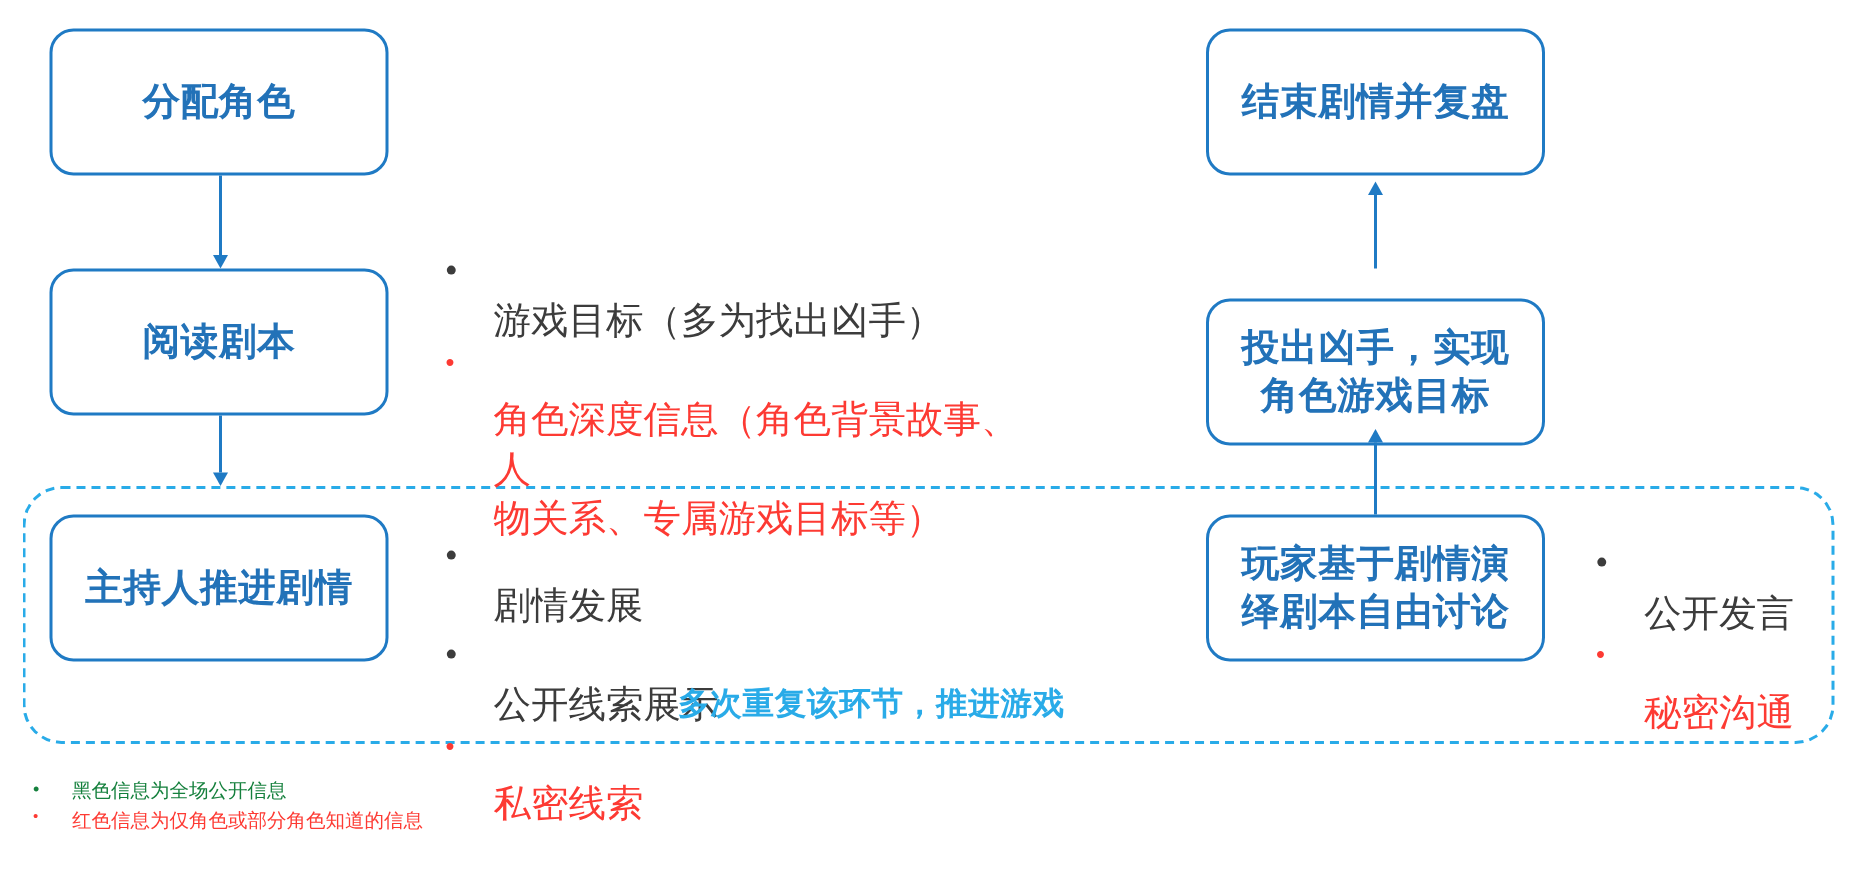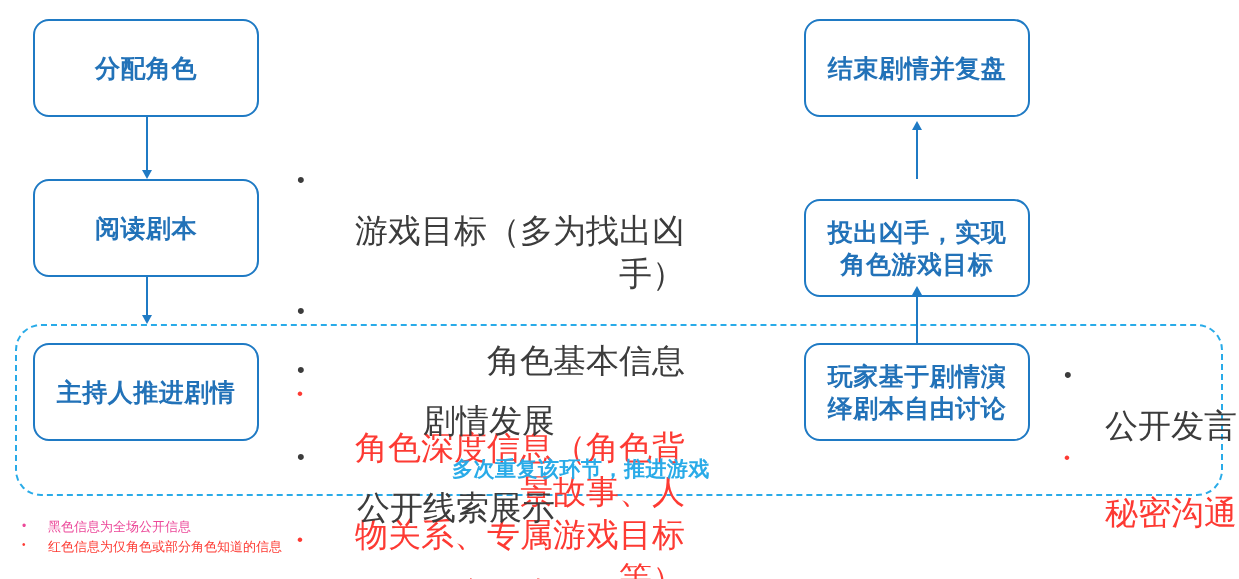--- a/index.html
+++ b/index.html
@@ -81,25 +81,24 @@
   
   .bullets {
     position: absolute;
     margin: 0;
     padding: 0;
     list-style: none;
   }
   .bullets li {
     position: relative;
     padding-left: 34px;
-    font-size: 33px;
+    font-size: 25px;
     line-height: 1.32;
     color: #3c3c3c;
     white-space: pre-line;
-    text-align: right;
   }
   .bullets li::before {
     content: "\2022";
     position: absolute;
     left: 2px;
     top: 0;
     font-size: 22px;
     line-height: 1.32;
   }
   .bullets li.red {
@@ -125,21 +124,21 @@
     position: absolute;
     margin: 0;
     padding: 0;
     list-style: none;
   }
   .legend li {
     position: relative;
     padding-left: 38px;
     font-size: 13px;
     line-height: 1.55;
-    color: #ec4899;
+    color: #15803d;
     white-space: nowrap;
   }
   .legend li::before {
     content: "\2022";
     position: absolute;
     left: 12px;
     top: 0;
     font-size: 12px;
   }
   .legend li.red {
@@ -200,23 +199,20 @@
 
   <div class="conn" style="left:916px; top:121px;">
     <div class="conn-line" style="height:49px; top:9px;"></div>
     <div class="arrow-head arrow-up" style="top:0px;"></div>
   </div>
 
   <ul class="bullets" style="left:295px; top:165px; width:390px;">
     <li>
       <span>游戏目标（多为找出凶手）</span>
     </li>
-    <li>
-      <span>角色基本信息</span>
-    </li>
     <li class="red">
       <span>角色深度信息（角色背景故事、人
 物关系、专属游戏目标等）</span>
     </li>
   </ul>
 
   <ul class="bullets" style="left:295px; top:355px; width:260px;">
     <li>
       <span>剧情发展</span>
     </li>

